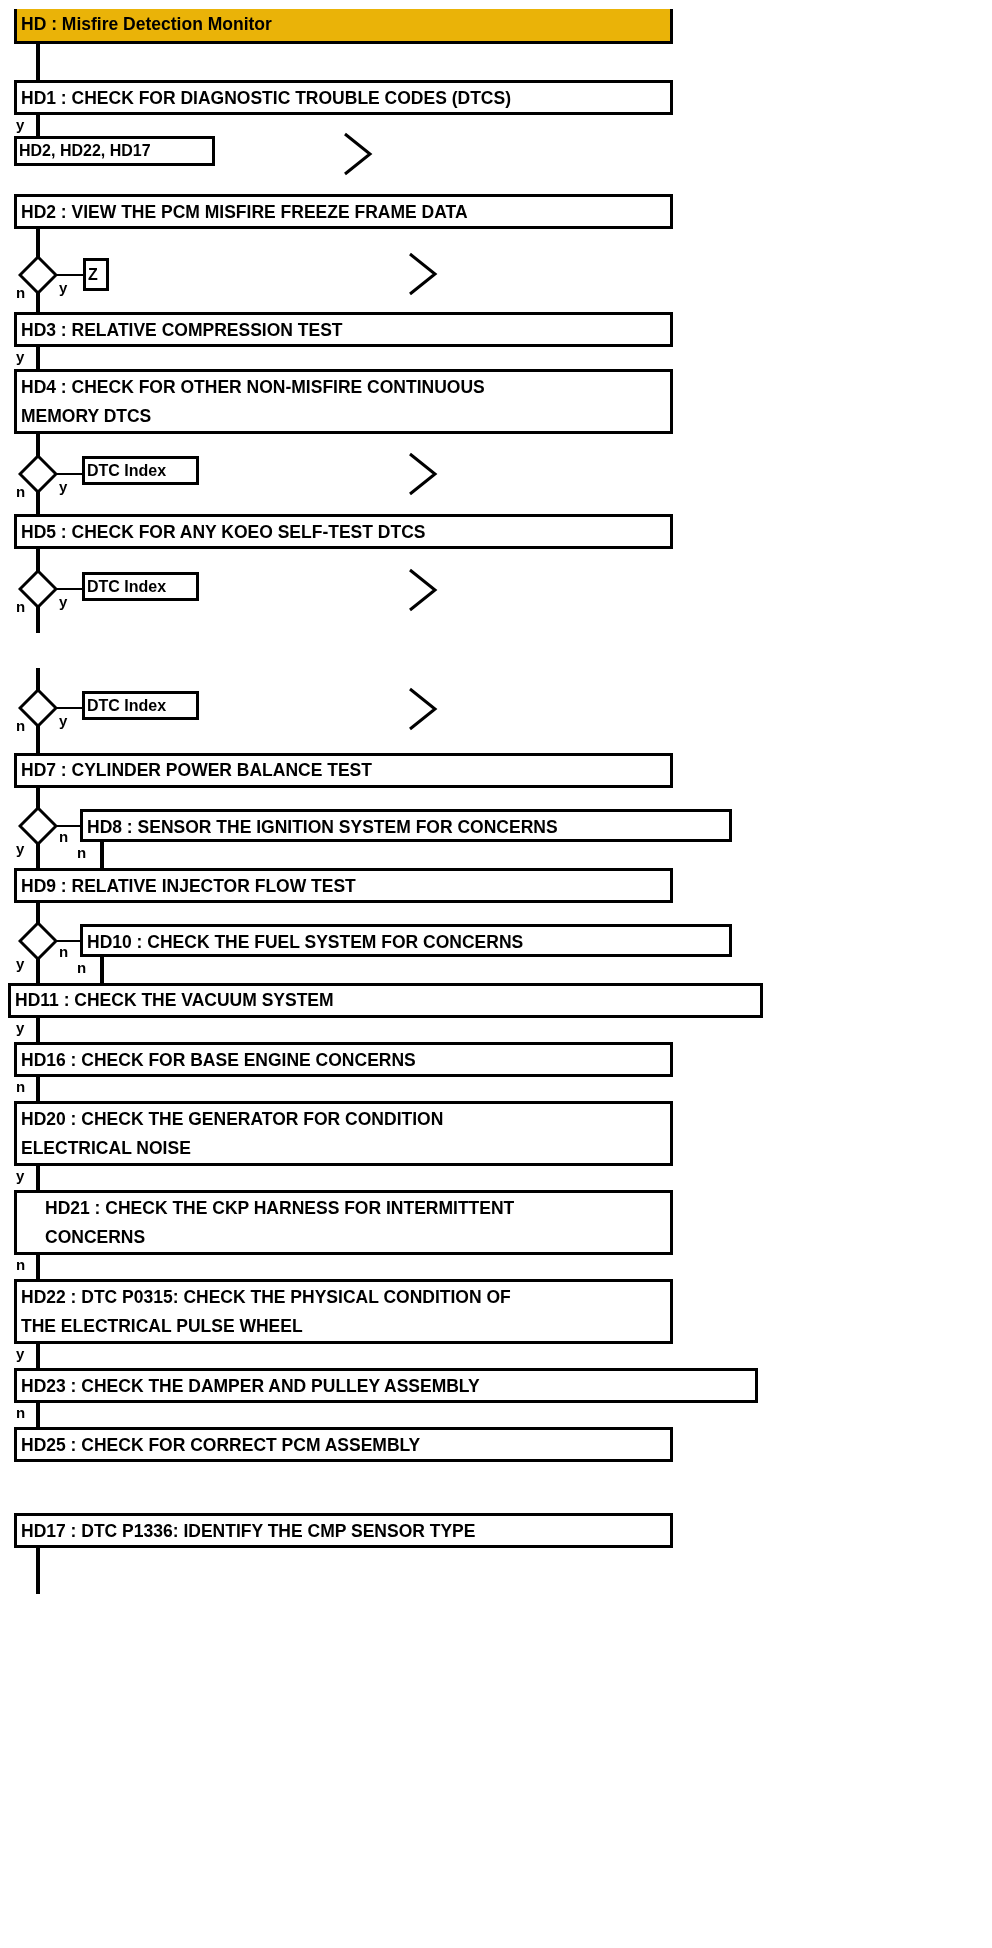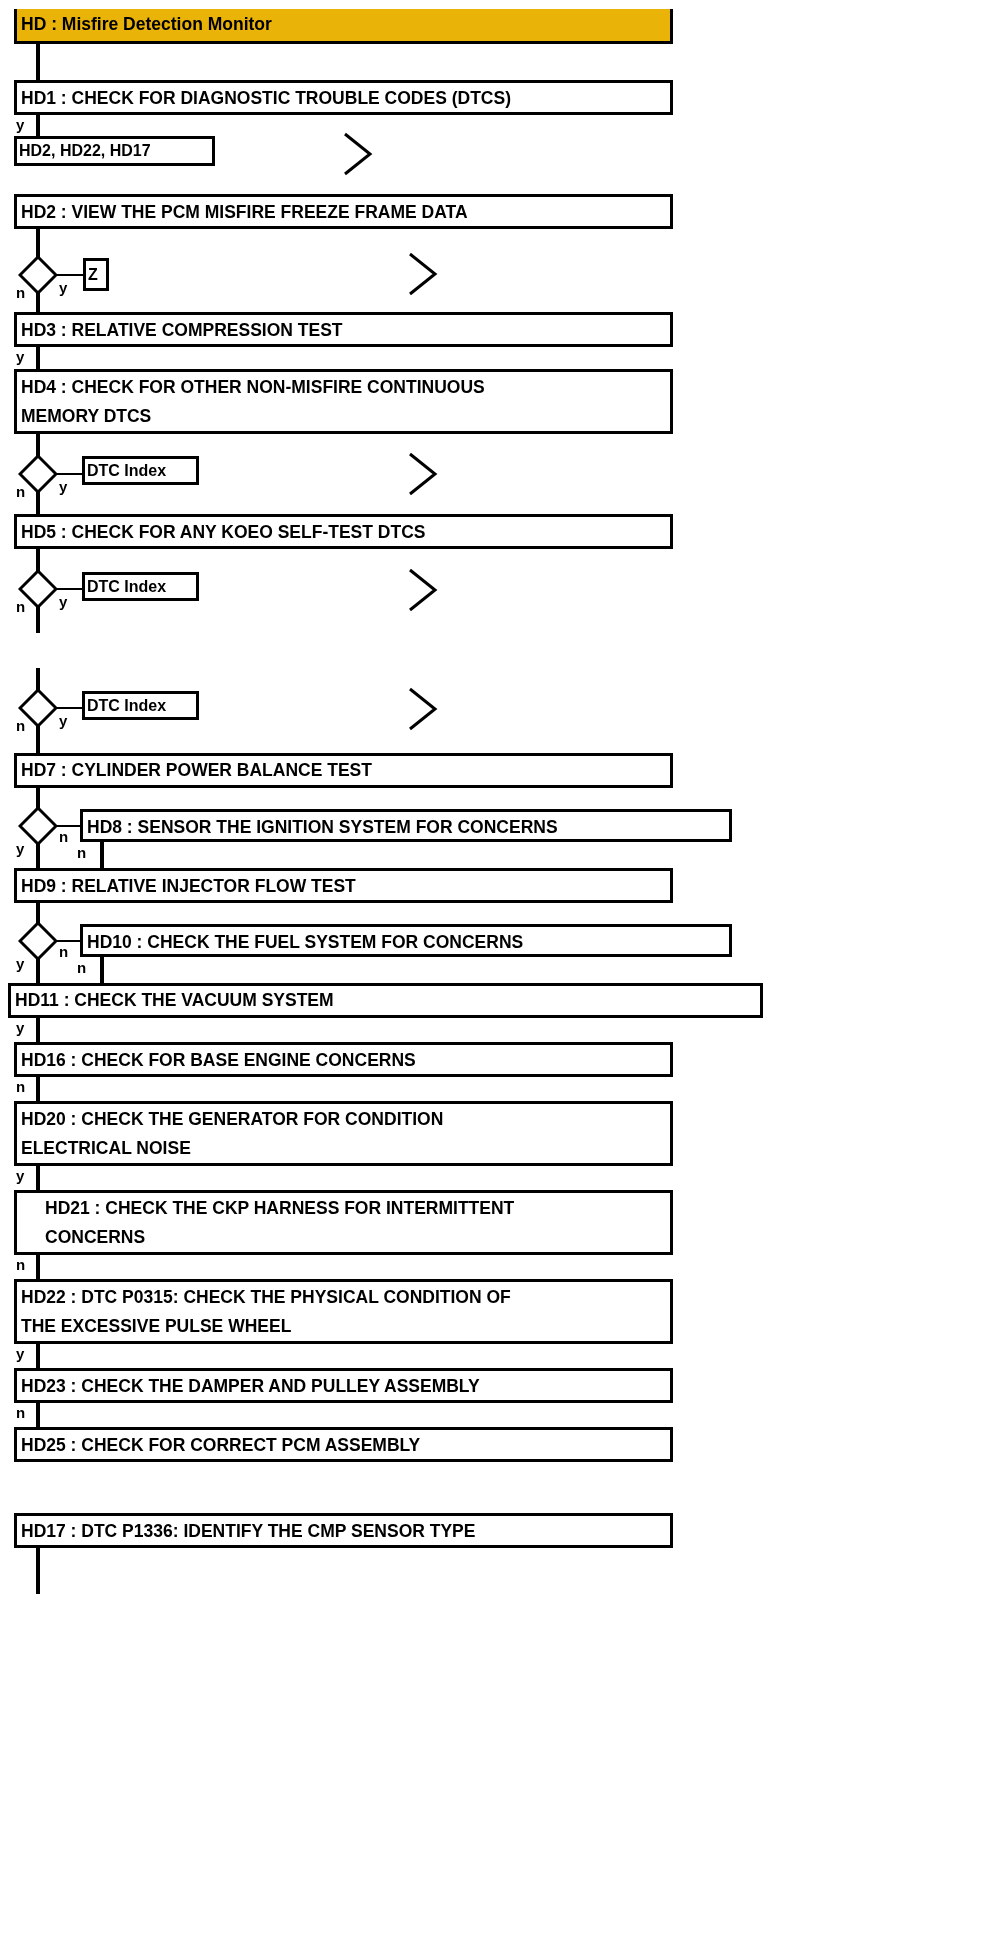--- a/index.html
+++ b/index.html
@@ -256,26 +256,26 @@
 
   <div class="pbox" style="left:14px;top:1190px;width:659px;height:65px;padding-left:28px;">
     <span class="tx">HD21 : CHECK THE CKP HARNESS FOR INTERMITTENT
 CONCERNS</span>
   </div>
   <div class="vline" style="left:36px;top:1255px;height:24px;"></div>
   <span class="lbl" style="left:16px;top:1257px;">n</span>
 
   <div class="pbox" style="left:14px;top:1279px;width:659px;height:65px;">
     <span class="tx">HD22 : DTC P0315: CHECK THE PHYSICAL CONDITION OF
-THE EXCESSIVE PULSE WHEEL</span>
+THE ELECTRICAL PULSE WHEEL</span>
   </div>
   <div class="vline" style="left:36px;top:1344px;height:24px;"></div>
   <span class="lbl" style="left:16px;top:1346px;">y</span>
 
-  <div class="pbox" style="left:14px;top:1368px;width:659px;height:35px;">
+  <div class="pbox" style="left:14px;top:1368px;width:744px;height:35px;">
     <span class="tx">HD23 : CHECK THE DAMPER AND PULLEY ASSEMBLY</span>
   </div>
   <div class="vline" style="left:36px;top:1403px;height:24px;"></div>
   <span class="lbl" style="left:16px;top:1405px;">n</span>
 
   <div class="pbox" style="left:14px;top:1427px;width:659px;height:35px;">
     <span class="tx">HD25 : CHECK FOR CORRECT PCM ASSEMBLY</span>
   </div>
 
   <div class="pbox" style="left:14px;top:1513px;width:659px;height:35px;text-align:right;">

